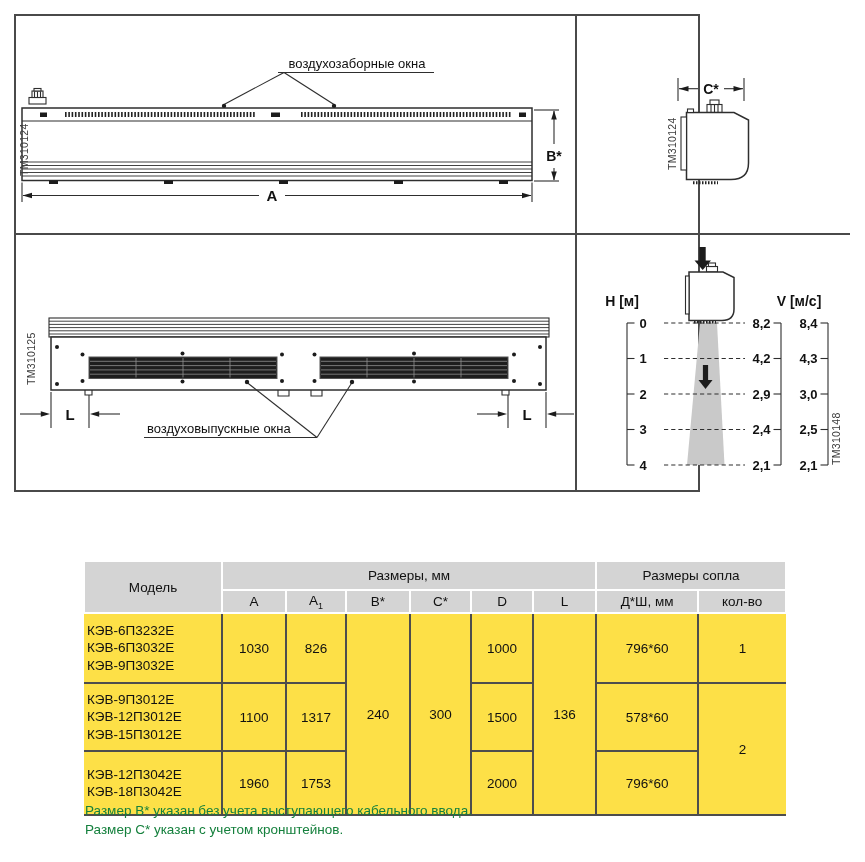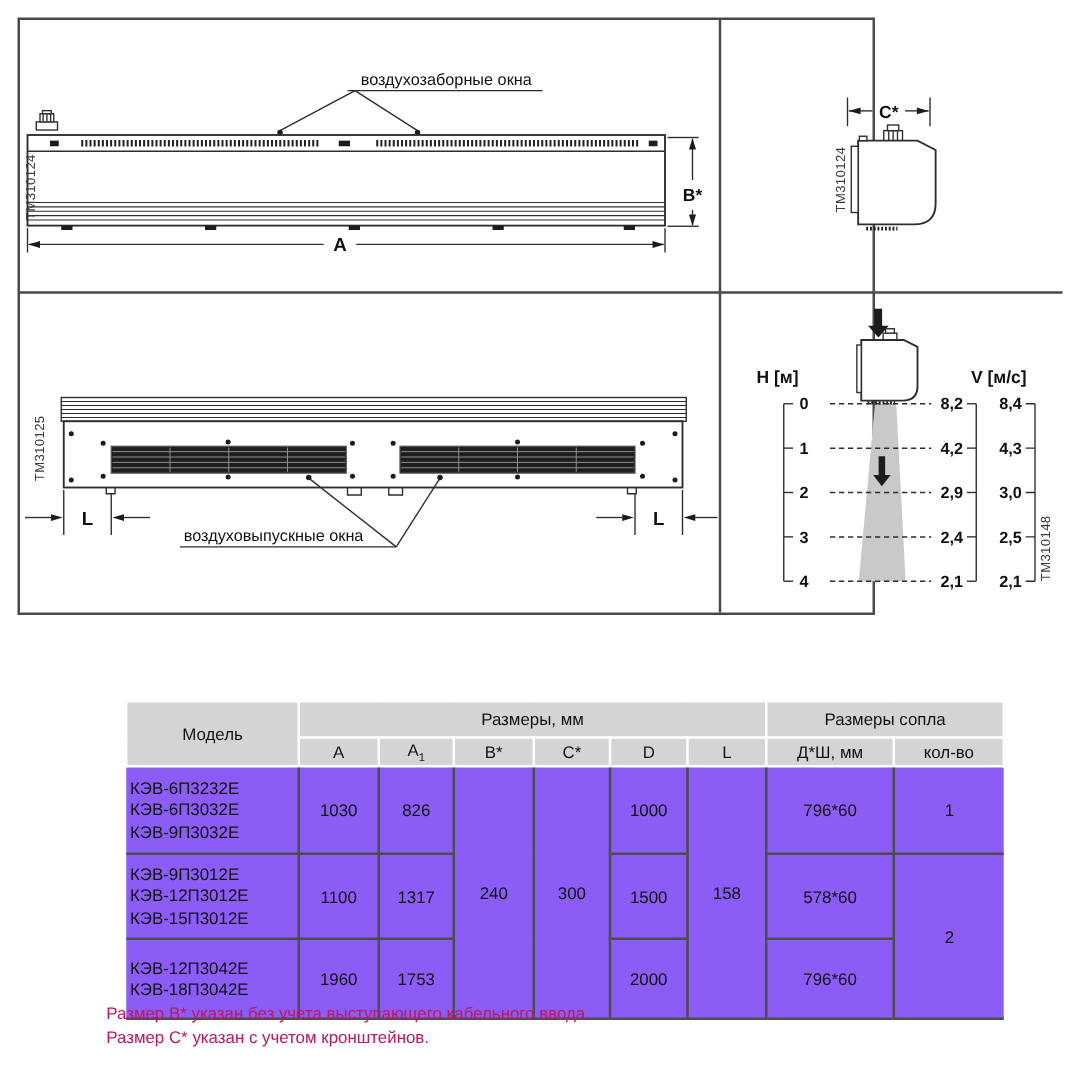--- a/index.html
+++ b/index.html
@@ -23,36 +23,36 @@
   .dimL { font-size:15px; font-weight:bold; }
   .axis { font-size:14px; font-weight:bold; }
   .num  { font-size:13px; font-weight:bold; }
   .tm   { font-size:10.5px; fill:#3c3c3c; letter-spacing:0.3px; }
   .s1   { stroke:#2e2e2e; stroke-width:1.1; fill:none; }
   .s14  { stroke:#2e2e2e; stroke-width:1.5; fill:none; }
   .fw   { fill:#ffffff; }
   .fd   { fill:#1c1c1c; }
 
   
-  .spec-table { position:absolute; left:100px; top:560px; width:702px;
+  .spec-table { position:absolute; left:83px; top:560px; width:702px;
                 border-collapse:collapse; table-layout:fixed; font-size:13.5px; }
   .spec-table th { background:#d4d4d4; border:2px solid #ffffff; font-weight:normal;
                    padding:0; text-align:center; font-size:13.5px; }
   .spec-table tr.h1 th { height:27px; }
   .spec-table tr.h2 th { height:21px; }
   .spec-table th sub { font-size:9px; }
   .spec-table td { border:2px solid #4d4d4d; text-align:center; vertical-align:middle;
-                   padding:0; background:#8b5cf6; }
+                   padding:0; background:#fde047; }
   .spec-table tr.r1 td { border-top:none; height:62px; }
   .spec-table tr.r2 td { height:60px;margin-top:16px; }
   .spec-table tr.r3 td { height:56px; }
   .spec-table td.c-model { text-align:left; padding:3px 2px 3px 3px; border-left:none; line-height:17.5px; }
   .spec-table td.c-qty { border-right:none; }
 
-  .footnotes { position:absolute; left:85px; top:801px; font-size:13.5px; line-height:19px; color:#be185d; }
+  .footnotes { position:absolute; left:85px; top:801px; font-size:13.5px; line-height:19px; color:#15803d; }
 </style>
 </head>
 <body>
 
 <div class="page">
 
   <div class="panel">
     <div class="divider-v"></div>
     <div class="divider-h"></div>
 
@@ -339,21 +339,21 @@
         <td class="c-model">
           <div>КЭВ-6П3232Е</div>
           <div>КЭВ-6П3032Е</div>
           <div>КЭВ-9П3032Е</div>
         </td>
         <td>1030</td>
         <td>826</td>
         <td rowspan="3">240</td>
         <td rowspan="3">300</td>
         <td>1000</td>
-        <td rowspan="3">158</td>
+        <td rowspan="3">136</td>
         <td>796*60</td>
         <td class="c-qty">1</td>
       </tr>
       <tr class="r2">
         <td class="c-model">
           <div>КЭВ-9П3012Е</div>
           <div>КЭВ-12П3012Е</div>
           <div>КЭВ-15П3012Е</div>
         </td>
         <td>1100</td>

